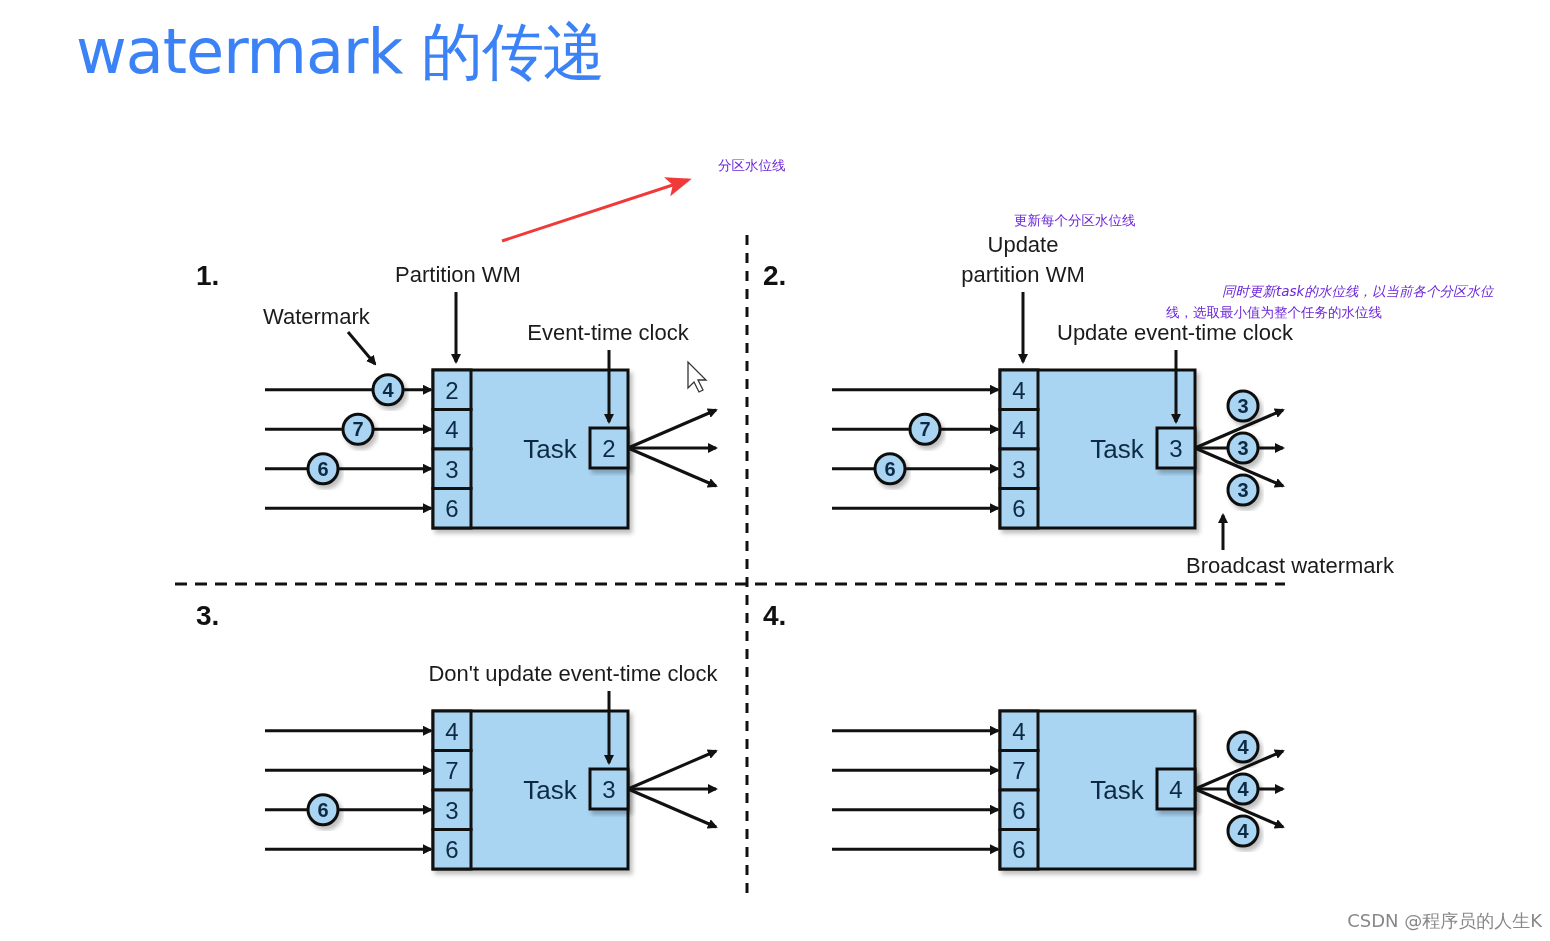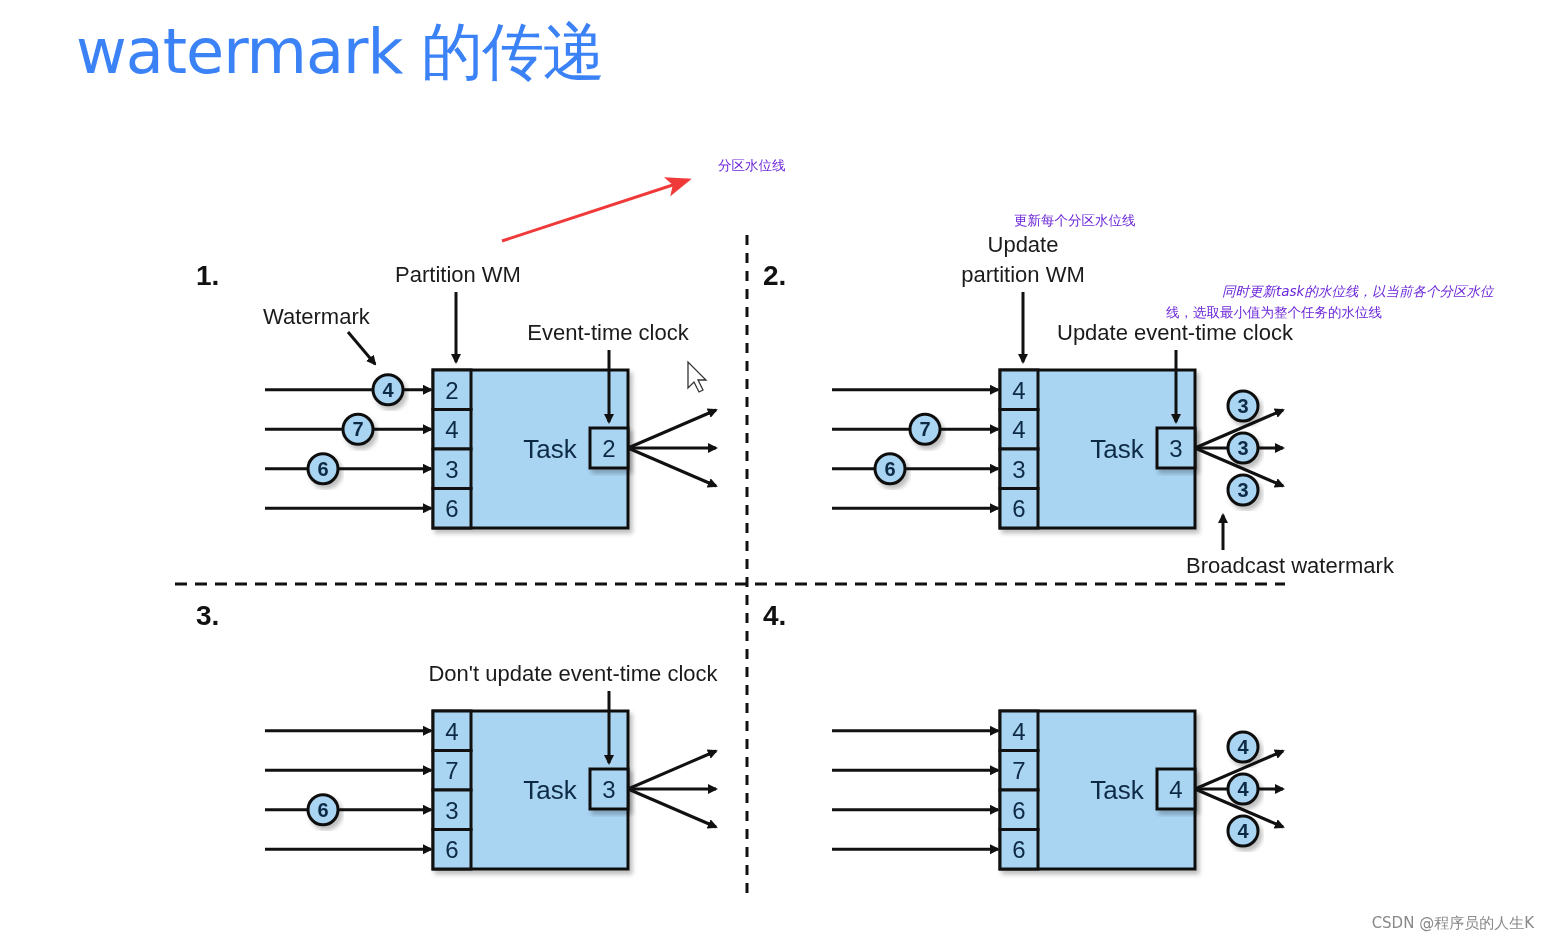--- a/index.html
+++ b/index.html
@@ -1,19 +1,19 @@
 <!DOCTYPE html>
 <html><head>
 <meta charset="utf-8">
 <style>
   html, body { margin:0; padding:0; background:#ffffff; }
   body { width:1550px; height:941px; position:relative; overflow:hidden; font-family:"Liberation Sans", sans-serif; }
   .title { position:absolute; left:76px; top:18px; font-family:"DejaVu Sans", sans-serif; font-size:62px; color:#3b82f6; letter-spacing:-1px; line-height:1.1; }
   .note { position:absolute; color:#6d28d9; font-family:"DejaVu Sans", sans-serif; font-size:13.5px; line-height:21px; }
-  .watermark { position:absolute; right:16px; bottom:8px; color:#888; font-family:"DejaVu Sans", sans-serif; font-size:15px; }
+  .watermark { position:absolute; right:8px; bottom:8px; color:#888; font-family:"DejaVu Sans", sans-serif; font-size:18px; }
   svg { position:absolute; left:0; top:0; }
   .lbl { font-family:"Liberation Sans Narrow","Liberation Sans", sans-serif; font-size:22px; fill:#1b1b1b; }
   .num { font-family:"Liberation Sans", sans-serif; font-size:28px; font-weight:bold; fill:#111; }
   .cell { font-family:"Liberation Sans", sans-serif; font-size:24px; fill:#0d2a45; }
   .task { font-family:"Liberation Sans", sans-serif; font-size:26px; fill:#0d2a45; }
   .circ { font-family:"Liberation Sans", sans-serif; font-size:20px; font-weight:bold; fill:#0d2a45; }
 </style>
 </head>
 <body>
 

